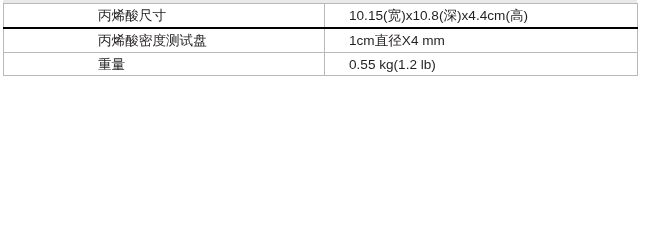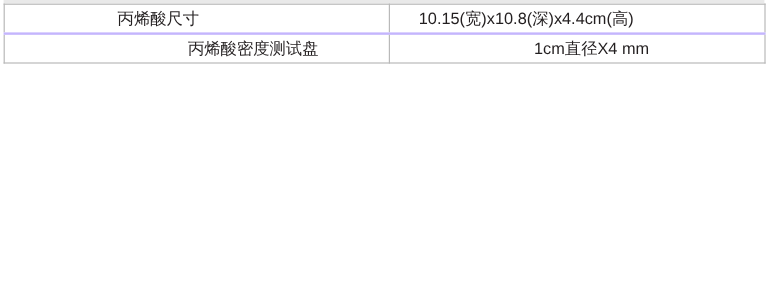--- a/index.html
+++ b/index.html
@@ -61,22 +61,21 @@
 
   .spec-table td.label-cell {
     padding-left: 94px;
   }
   .spec-table td.value-cell {
     padding-left: 24px;
   }
 
   
   .spec-table tr.heavy-top td {
-    border-top: 2px solid #c4b5fd;
-    text-align: center;
+    border-top: 2px solid #000000;
   }
 
   .cell-text {
     display: inline-block;
     vertical-align: middle;
   }
 </style>
 </head>
 <body>
 
@@ -104,17 +103,25 @@
 
       <tr class="heavy-top">
         <td class="label-cell">
           <span class="cell-text">丙烯酸密度测试盘</span>
         </td>
         <td class="value-cell">
           <span class="cell-text">1cm直径X4 mm</span>
         </td>
       </tr>
 
+      <tr>
+        <td class="label-cell">
+          <span class="cell-text">重量</span>
+        </td>
+        <td class="value-cell">
+          <span class="cell-text">0.55 kg(1.2 lb)</span>
+        </td>
+      </tr>
 
     </tbody>
   </table>
 
 </div>
 
 </body></html>

